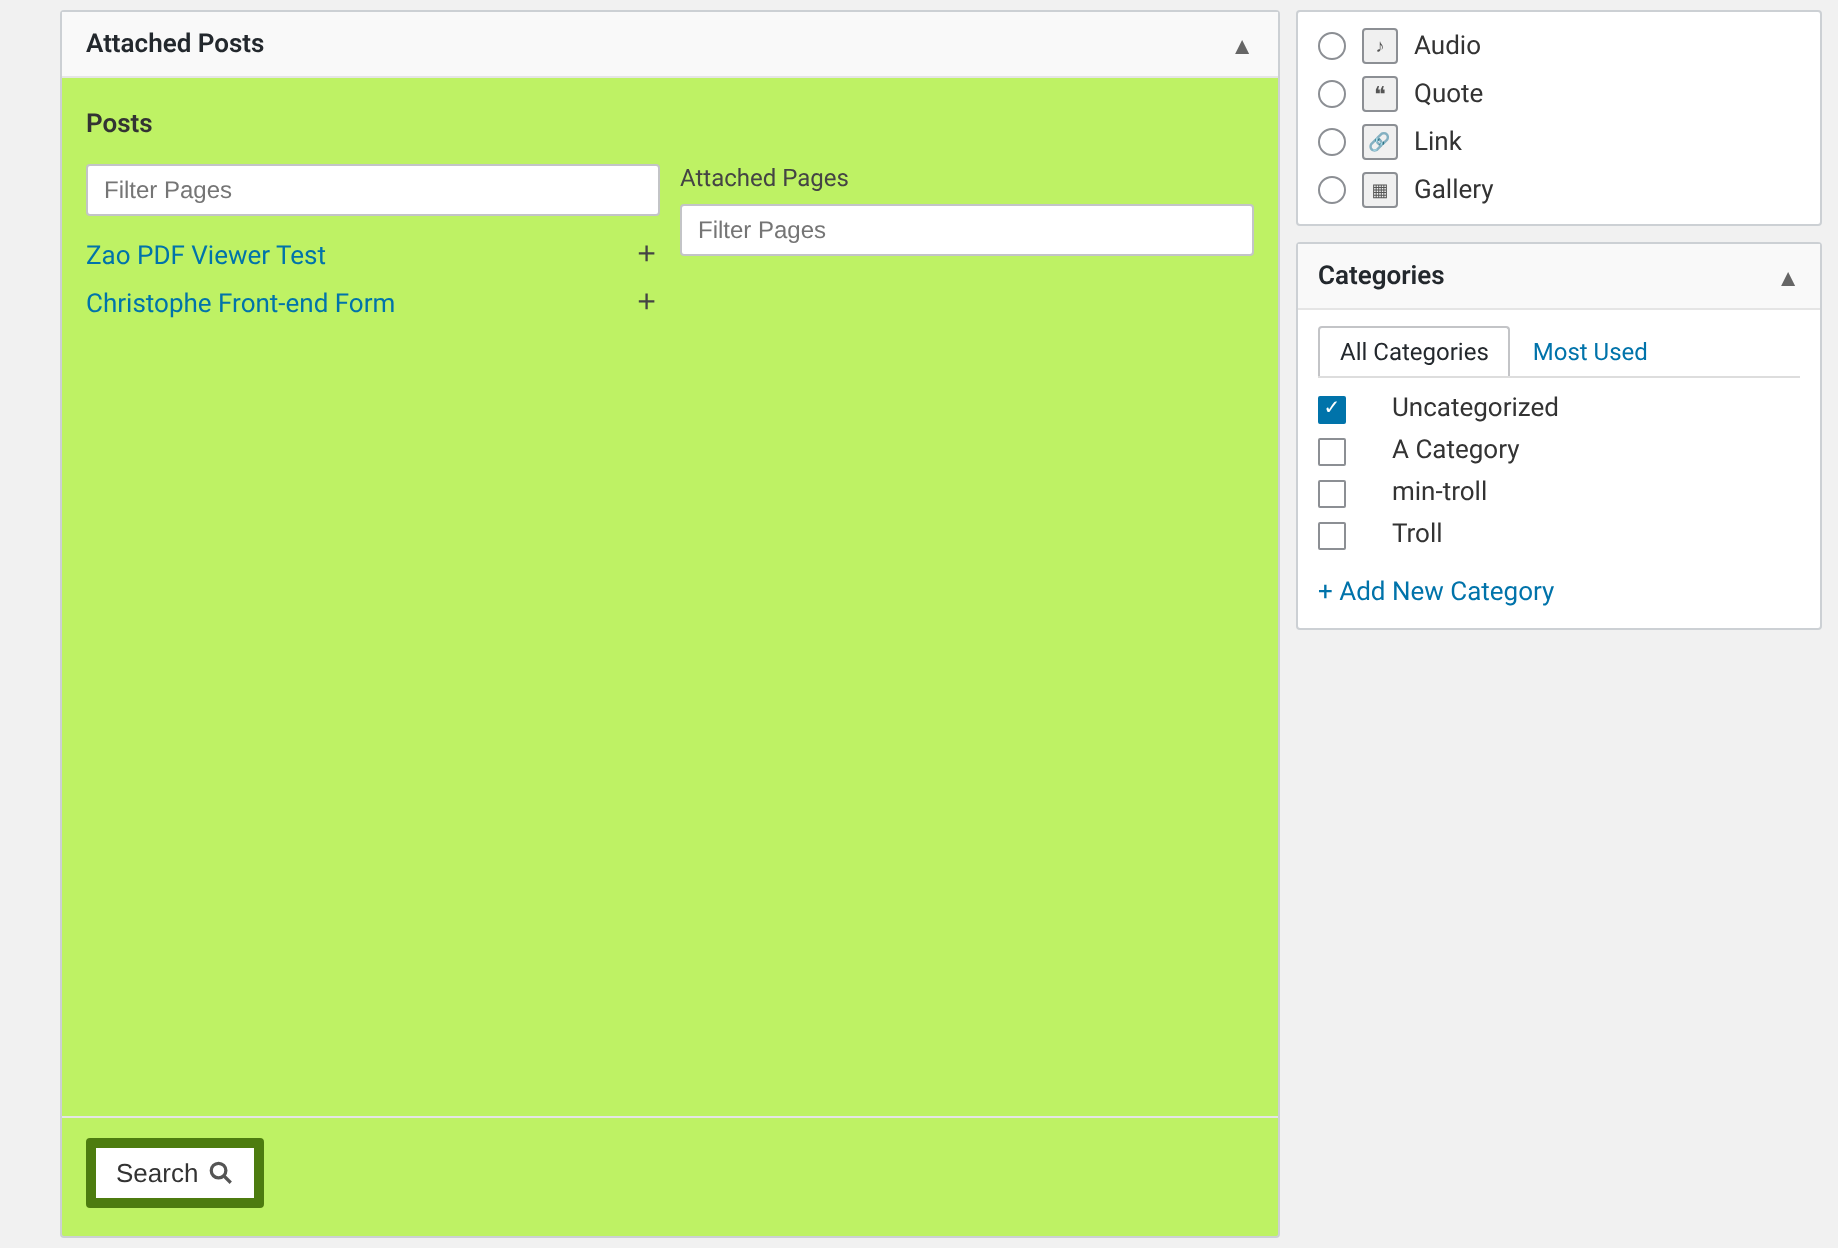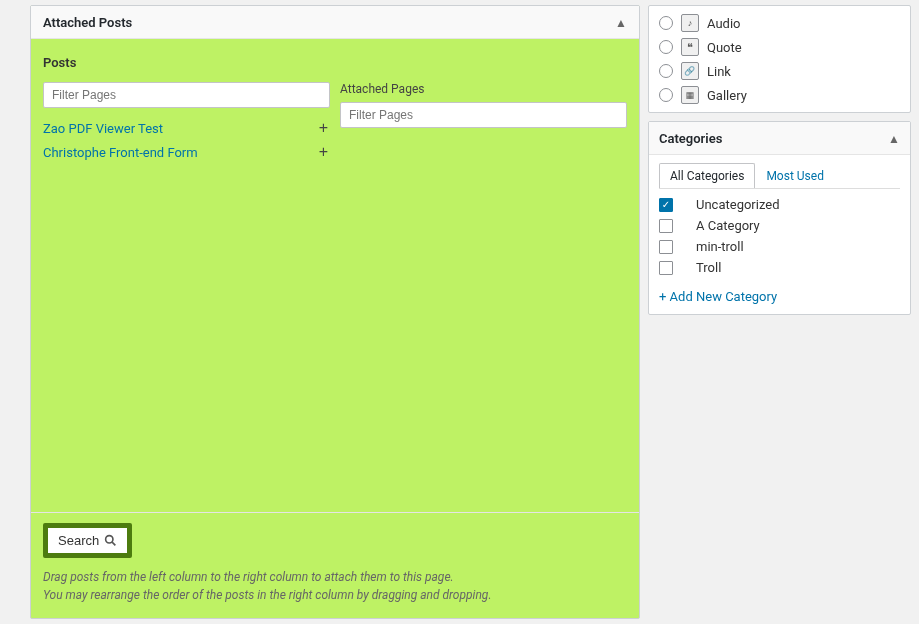--- a/index.html
+++ b/index.html
@@ -320,24 +320,20 @@
       <div class="spacer"></div>
     </div>
     <div class="panel-footer">
       <button class="search-btn">
         <span>Search</span>
         <svg class="search-icon-svg" viewBox="0 0 16 16" fill="none" stroke="#555" stroke-width="2">
           <circle cx="6.5" cy="6.5" r="4.5"></circle>
           <line x1="10" y1="10" x2="14" y2="14"></line>
         </svg>
       </button>
-      <div class="help-text">
-        <div>Drag posts from the left column to the right column to attach them to this page.</div>
-        <div>You may rearrange the order of the posts in the right column by dragging and dropping.</div>
-      </div>
     </div>
   </div>
 
   <div class="right-panel">
 
     <div class="format-box">
       <div class="format-list">
         <div class="format-item">
           <div class="radio-btn"></div>
           <div class="format-icon">♪</div>

